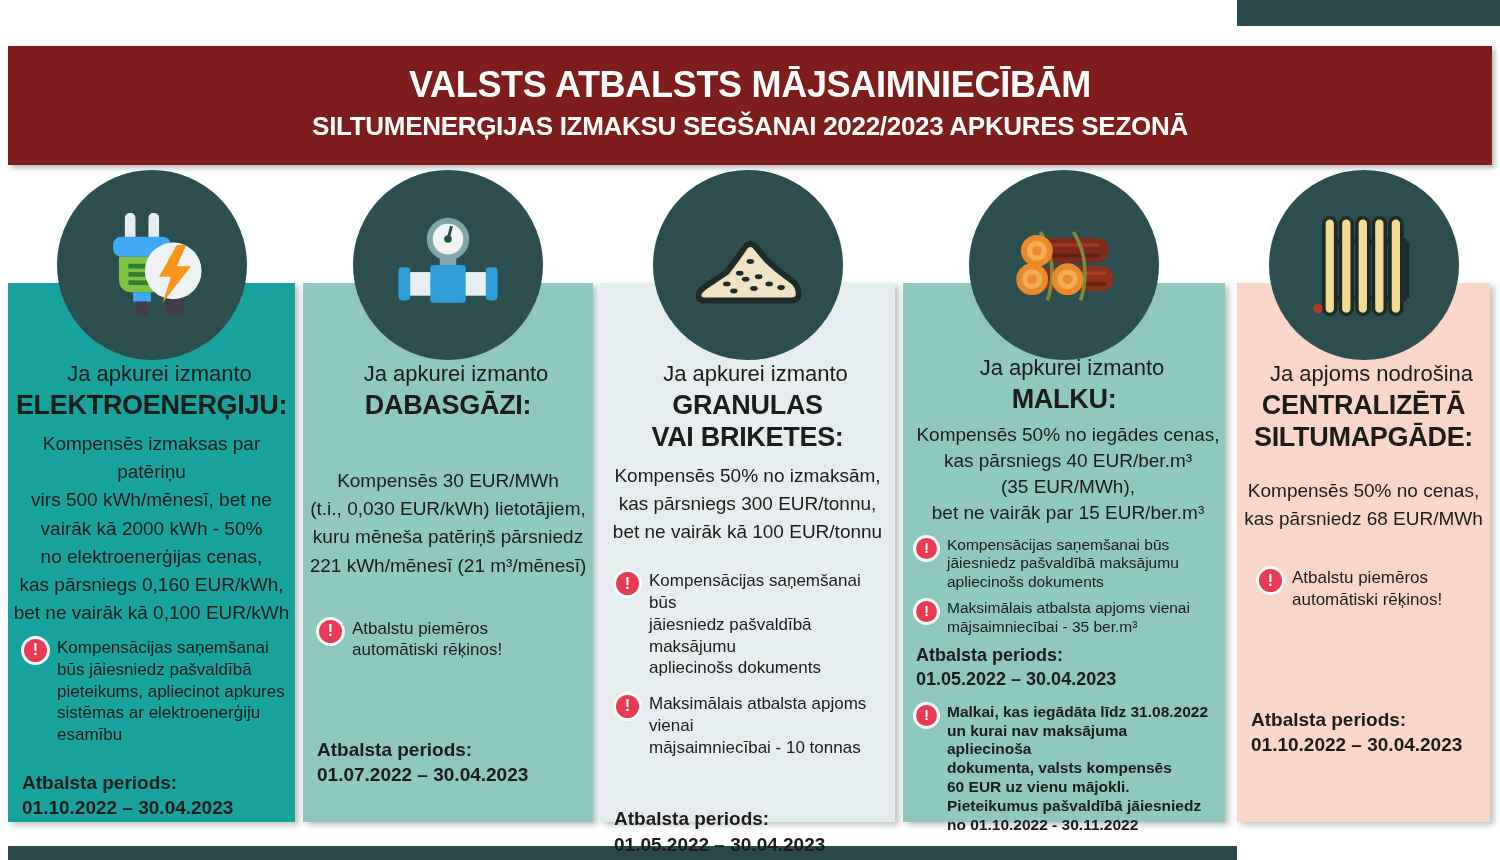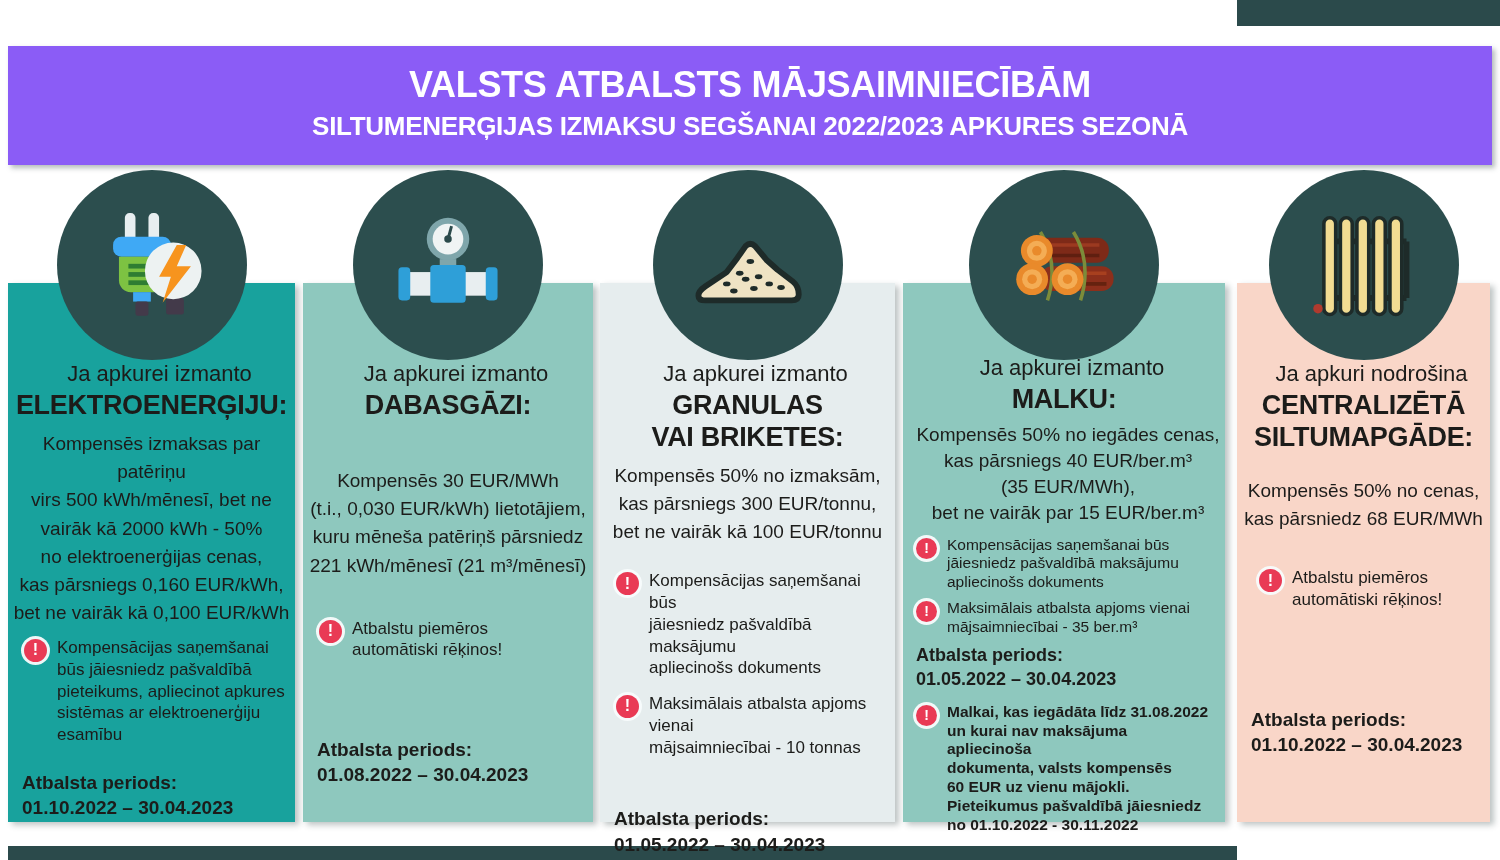--- a/index.html
+++ b/index.html
@@ -6,21 +6,21 @@
   .page {
     position:relative; width:1500px; height:860px; background:#ffffff;
     font-family:"Liberation Sans", sans-serif; color:#1c1c1a; overflow:hidden;
   }
   .accent-bar { position:absolute; background:#2b4a4b; }
   .accent-top-right { left:1237px; top:0; width:263px; height:26px; }
   .accent-bottom { left:8px; top:846px; width:1229px; height:14px; }
 
   .header {
     position:absolute; left:8px; top:46px; width:1484px; height:119px;
-    background:#8b5cf6; color:#ffffff; text-align:center;
+    background:#7f1d1d; color:#ffffff; text-align:center;
     box-shadow:3px 3px 5px rgba(40,60,60,0.35);
   }
   .header .title { margin-top:17px; font-size:36px; font-weight:bold; letter-spacing:-0.3px; line-height:1.2; }
   .header .subtitle { margin-top:5px; font-size:26px; font-weight:bold; letter-spacing:-0.3px; }
 
   .col { position:absolute; top:283px; height:539px; box-shadow:4px 3px 6px rgba(40,60,60,0.30); }
   .col1 { left:8px;    width:287px; background:#18a29d; }
   .col2 { left:303px;  width:290px; background:#8ec8be; }
   .col3 { left:600px;  width:295px; background:#e6edee; }
   .col4 { left:903px;  width:322px; background:#8ec8be; }
@@ -151,21 +151,21 @@
 (t.i., 0,030 EUR/kWh) lietotājiem,
 kuru mēneša patēriņš pārsniedz
 221 kWh/mēnesī (21 m³/mēnesī)</div>
       <div class="warning">
         <span class="wicon">!</span>
         <span class="wtext">Atbalstu piemēros
 automātiski rēķinos!</span>
       </div>
       <div class="period">
         <div>Atbalsta periods:</div>
-        <div>01.08.2022 – 30.04.2023</div>
+        <div>01.07.2022 – 30.04.2023</div>
       </div>
     </div>
   </section>
 
   <section class="col col3">
     <div class="icon-circle">
       <svg viewBox="0 0 100 100" aria-hidden="true">
         <path d="M8 76 Q8 72 14 68 L32 56 L41 44 L48 34 Q52 30 56 34 L66 46 L75 54 L88 64 Q93 68 93 75 Q93 80 87 80 L14 80 Q8 80 8 76 Z" fill="#efe3c4" stroke="#1e2b29" stroke-width="5" stroke-linejoin="round"></path>
         <ellipse cx="32" cy="66" rx="3.2" ry="2.1" fill="#1e2b29"></ellipse>
         <ellipse cx="43" cy="57" rx="3.2" ry="2.1" fill="#1e2b29"></ellipse>
@@ -265,21 +265,21 @@
         <path d="M18 30 H86 M18 78 H86 M86 30 V78" stroke="#1e2b29" stroke-width="5" fill="none"></path>
         <rect x="16" y="10" width="10" height="82" rx="5" fill="#f2dc92" stroke="#1e2b29" stroke-width="3"></rect>
         <rect x="30" y="10" width="10" height="82" rx="5" fill="#f2dc92" stroke="#1e2b29" stroke-width="3"></rect>
         <rect x="44" y="10" width="10" height="82" rx="5" fill="#f2dc92" stroke="#1e2b29" stroke-width="3"></rect>
         <rect x="58" y="10" width="10" height="82" rx="5" fill="#f2dc92" stroke="#1e2b29" stroke-width="3"></rect>
         <rect x="72" y="10" width="10" height="82" rx="5" fill="#f2dc92" stroke="#1e2b29" stroke-width="3"></rect>
         <circle cx="11" cy="87" r="4" fill="#b03a2e"></circle>
       </svg>
     </div>
     <div class="col-content">
-      <div class="intro">Ja apkuri nodrošina</div>
+      <div class="intro">Ja apjoms nodrošina</div>
       <h2 class="heading">CENTRALIZĒTĀ
 SILTUMAPGĀDE:</h2>
       <div class="bodytext">Kompensēs 50% no cenas,
 kas pārsniedz 68 EUR/MWh</div>
       <div class="warning">
         <span class="wicon">!</span>
         <span class="wtext">Atbalstu piemēros
 automātiski rēķinos!</span>
       </div>
       <div class="period">

